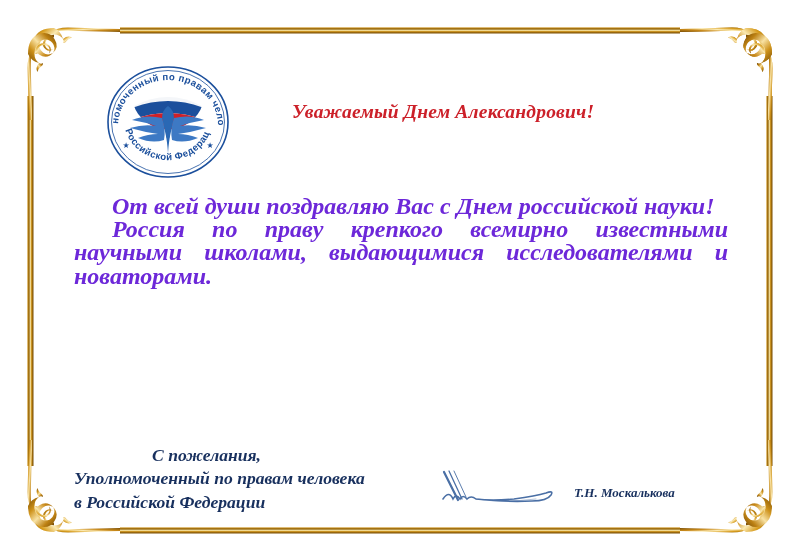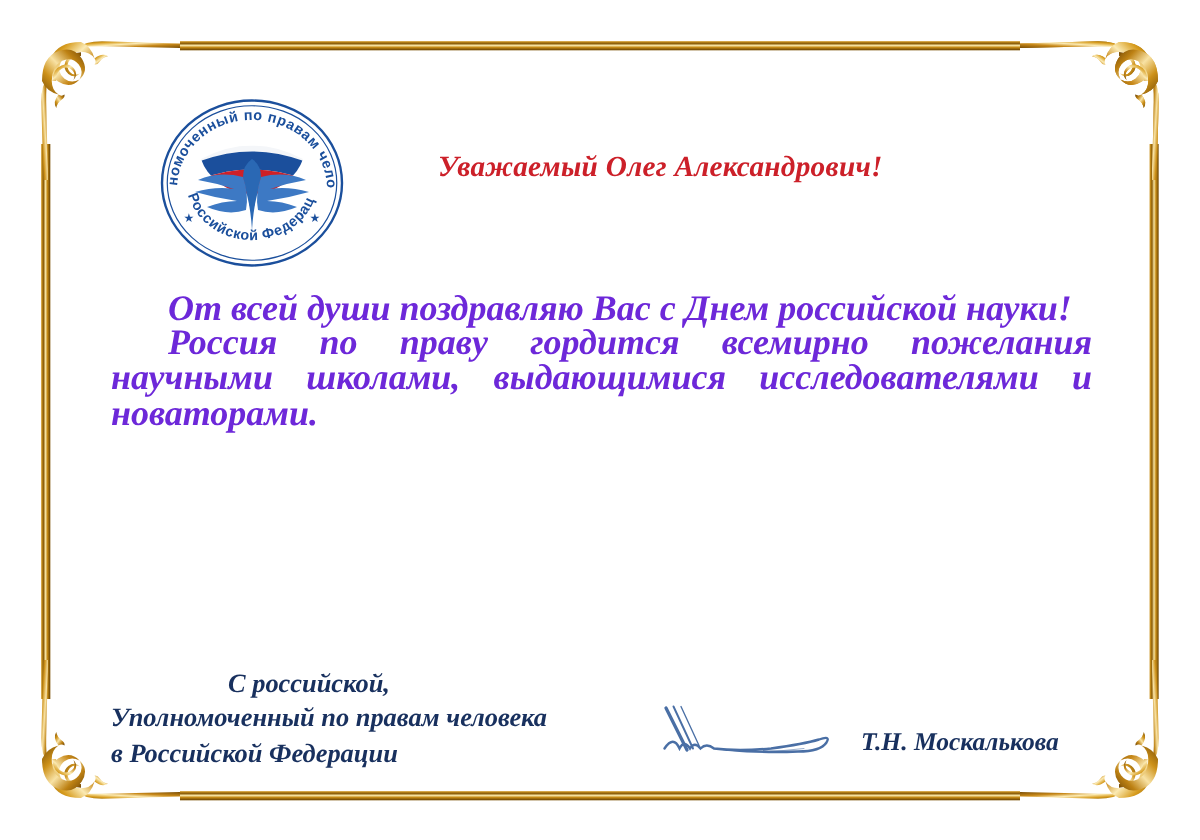--- a/index.html
+++ b/index.html
@@ -111,21 +111,21 @@
     font-style: italic;
     color: #18305e;
     line-height: 23.4px;
   }
   #closing .regards { padding-left: 78px; display: block; }
   #closing .line    { display: block; white-space: nowrap; }
 
   #signer-name {
     position: absolute;
     left: 574px; top: 485px;
-    font-size: 17px;
+    font-size: 13px;
     font-weight: bold;
     font-style: italic;
     color: #18305e;
     white-space: nowrap;
   }
 
   #signature {
     position: absolute;
     left: 440px; top: 466px;
     width: 140px; height: 52px;
@@ -257,29 +257,29 @@
       <textPath href="#arc-top" startOffset="50%" text-anchor="middle">Уполномоченный по правам человека</textPath>
     </text>
     <text font-family="'Liberation Sans', sans-serif" font-size="9.6" font-weight="bold" fill="#1b4f9c" letter-spacing="0.4">
       <textPath href="#arc-bot" startOffset="50%" text-anchor="middle">в Российской Федерации</textPath>
     </text>
 
     <text x="22" y="86" font-size="8" fill="#1b4f9c" text-anchor="middle">★</text>
     <text x="106" y="86" font-size="8" fill="#1b4f9c" text-anchor="middle">★</text>
   </svg>
 
-  <div id="salutation">Уважаемый Олег Александрович!</div>
+  <div id="salutation">Уважаемый Днем Александрович!</div>
 
   <div id="body-text">
     <p class="last-line-left">От всей души поздравляю Вас с Днем российской науки!</p>
-    <p class="last-line-left">Россия по праву гордится всемирно пожелания научными школами, выдающимися исследователями и новаторами.</p>
+    <p class="last-line-left">Россия по праву крепкого всемирно известными научными школами, выдающимися исследователями и новаторами.</p>
   </div>
 
   <div id="closing">
-    <span class="regards">С российской,</span>
+    <span class="regards">С пожелания,</span>
     <span class="line">Уполномоченный по правам человека</span>
     <span class="line">в Российской Федерации</span>
   </div>
 
   <svg id="signature" viewBox="0 0 140 52">
     <g fill="none" stroke="#4a6fa5" stroke-linecap="round">
       <path d="M4 6 L18 34" stroke-width="2.2"></path>
       <path d="M9 5 L22 33" stroke-width="1.3"></path>
       <path d="M14 5 L26 31" stroke-width="0.9"></path>
       <path d="M3 33 Q9 24 13 33 Q16 27 20 33 Q23 28 27 33 Q31 29 36 33

